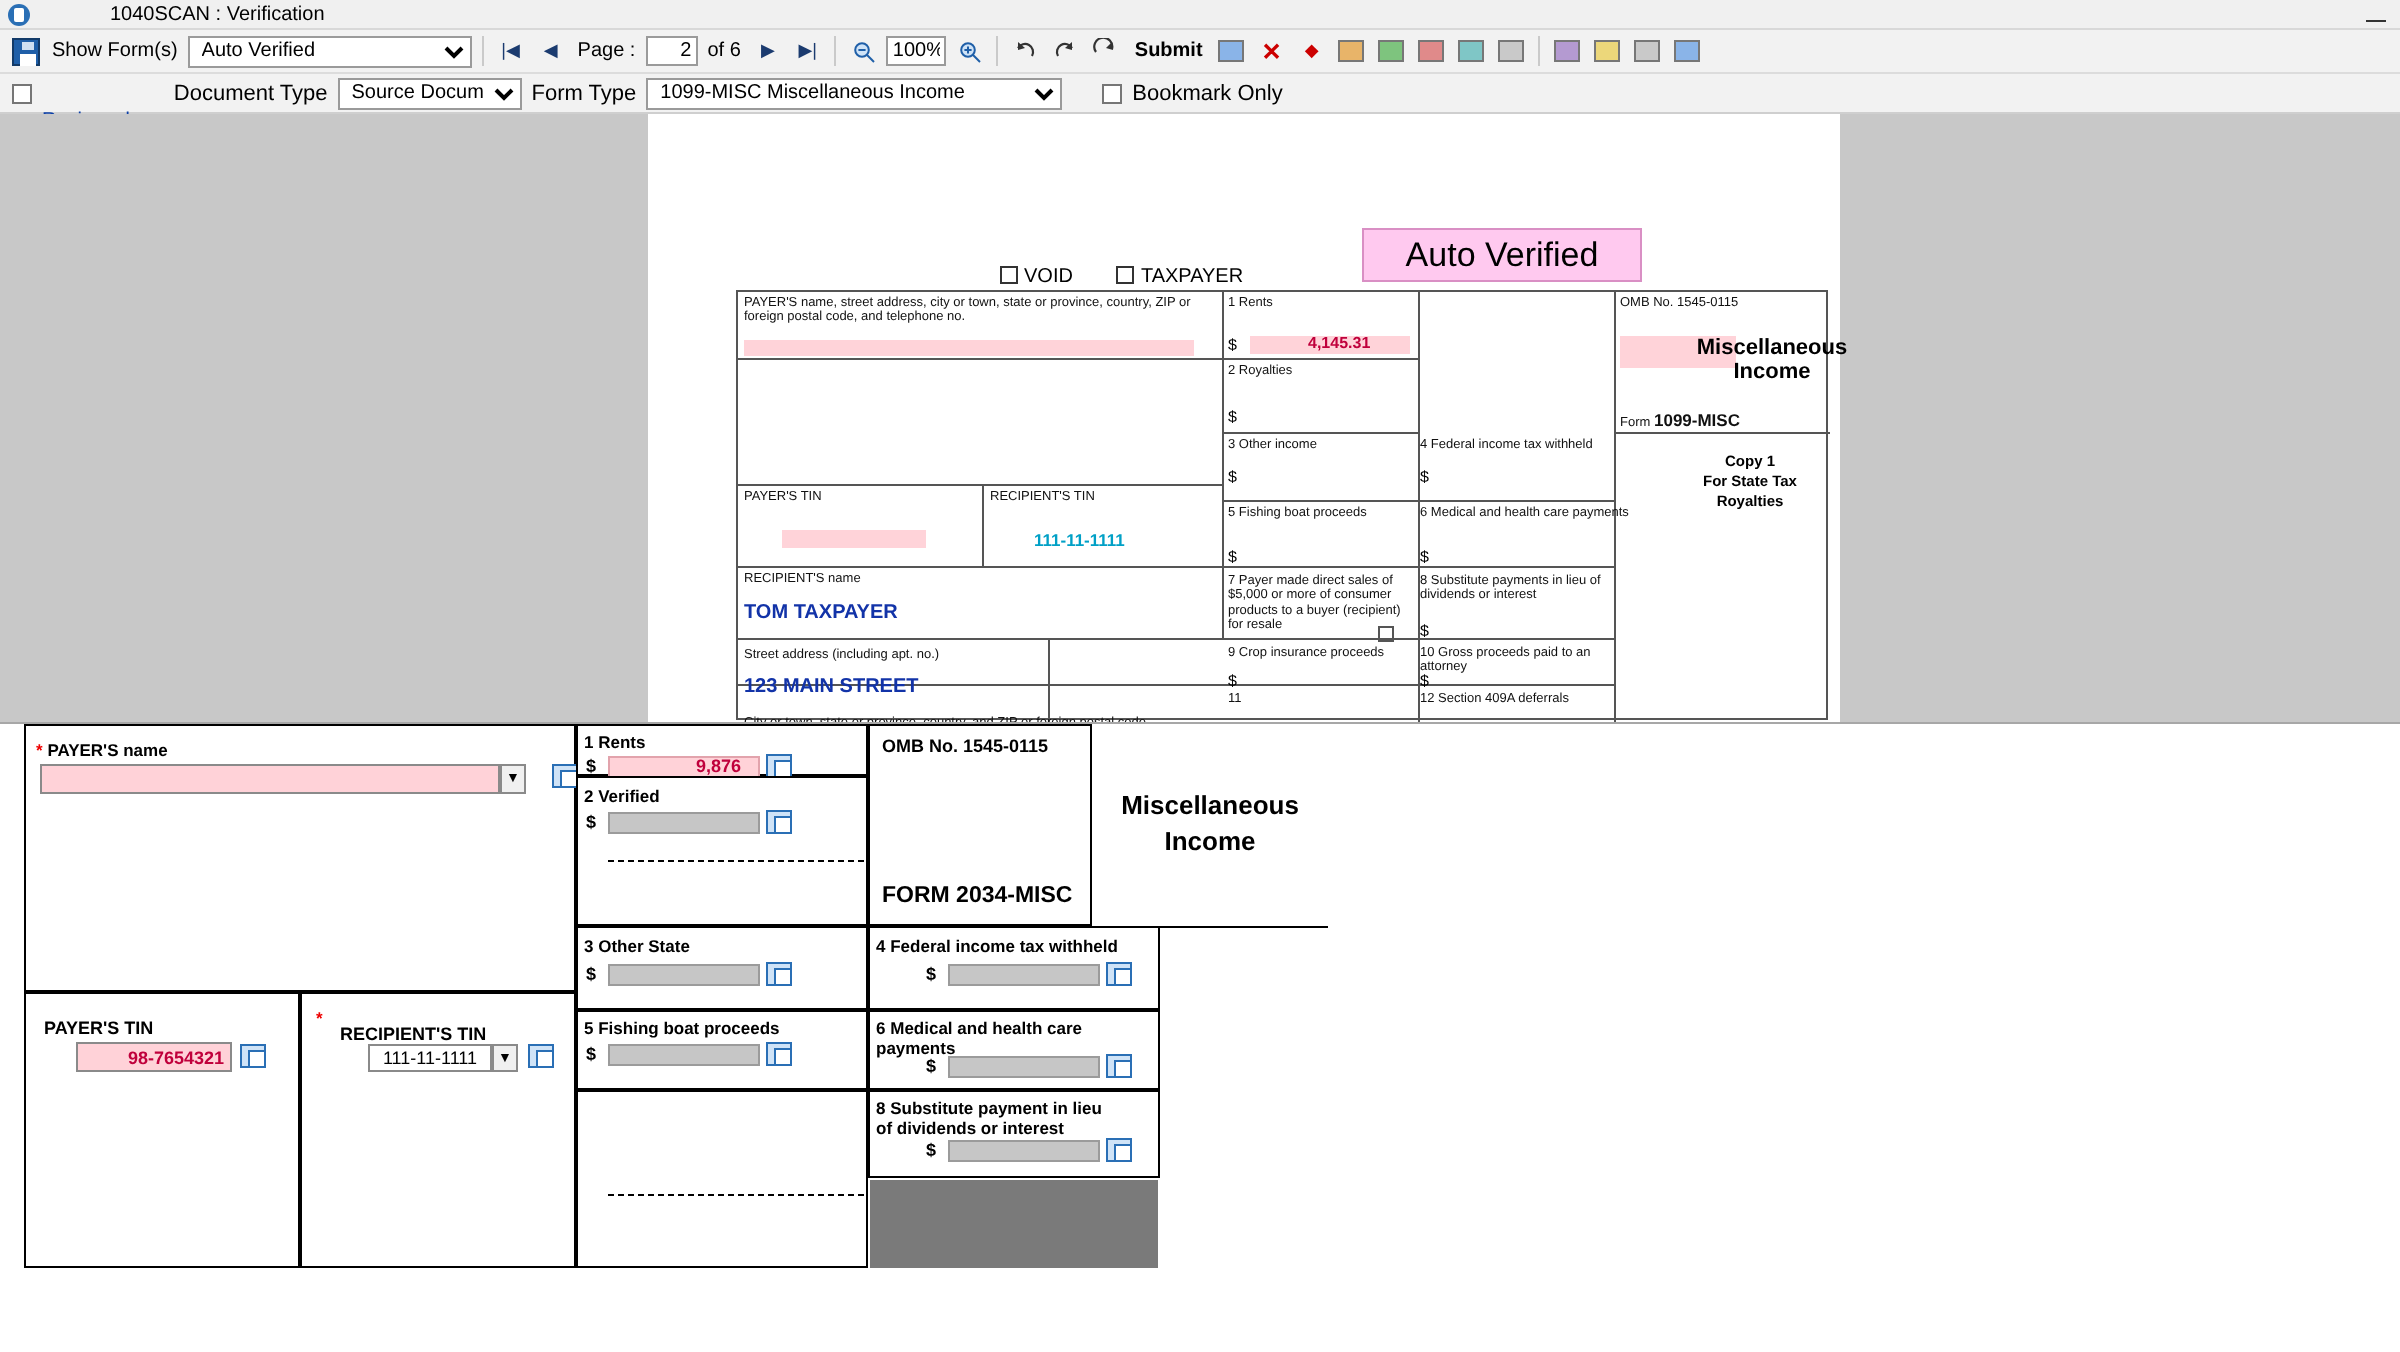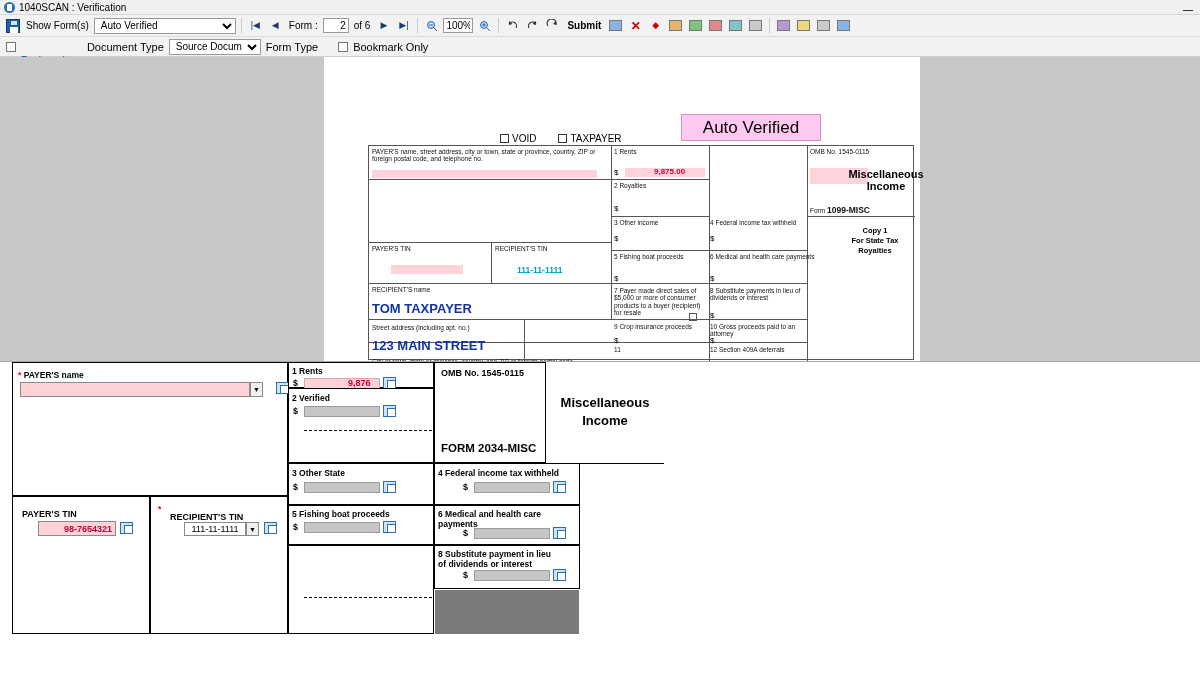--- a/index.html
+++ b/index.html
@@ -7,21 +7,21 @@
   body {
     width:1200px; height:676px; overflow:hidden;
     font-family:"Liberation Sans", sans-serif;
     font-size:11px; color:#000;
     background:#ffffff;
   }
 
   
   .titlebar{
     height:15px; background:#f0f0f0; border-bottom:1px solid #d8d8d8;
-    display:flex; align-items:center; padding:0 4px; position:relative;
+    display:flex; align-items:center; padding:0 4px; position:relative;gap:36px;
   }
   .titlebar .tb-icon{
     width:11px;height:11px;border-radius:50%;
     background:#2a6fb5; margin-right:4px; flex:0 0 auto;
     position:relative;
   }
   .titlebar .tb-icon:after{
     content:""; position:absolute; left:3px; top:2px; width:5px;height:7px;
     background:#fff; border-radius:1px;
   }
@@ -100,21 +100,21 @@
   }
   .voidrow{
     position:absolute; left:176px; top:76px; font-size:10px; display:flex; gap:22px; align-items:center;
   }
   .voidrow .chk2{ width:9px;height:9px;border:1px solid #333; display:inline-block; margin-right:3px; vertical-align:-1px;}
 
   
   .sform{ position:absolute; left:44px; top:88px; width:546px; height:215px; border:1px solid #555; }
   .sf-line{ position:absolute; background:#555; }
   .sf-txt{ position:absolute; font-size:6.5px; line-height:1.15; color:#111; }
-  .sf-val{ position:absolute; font-size:13px; color:#1233a8; font-weight:bold; }
+  .sf-val{ position:absolute; font-size:10px; color:#1233a8; font-weight:bold; }
   .sf-pink{ position:absolute; background:#ffd3d9; }
   .sf-dollar{ position:absolute; font-size:8px; }
   .sf-amt{ position:absolute; font-size:8px; color:#c0003c; font-weight:bold;}
   .sf-big{ position:absolute; font-size:11px; font-weight:bold; text-align:center; }
   .sf-copy{ position:absolute; font-size:7.5px; font-weight:bold; text-align:center; line-height:1.3;}
   .sf-cyan{ position:absolute; font-size:8.5px; color:#00a0c6; font-weight:bold; }
   .sf-cb{ position:absolute; width:8px;height:8px;border:1px solid #555; }
 
   
   .formpane{ position:relative; height:332px; background:#fff; overflow:hidden; }
@@ -171,21 +171,21 @@
   <button class="tbtn">
       <span class="save-ico"></span>
     </button>
   <span class="tlabel">Show Form(s)</span>
   <select class="tb-select" style="width:142px">
     <option>Auto Verified</option>
   </select>
   <span class="sep"></span>
   <button class="tbtn nav-ico">|◀</button>
   <button class="tbtn nav-ico">◀</button>
-  <span class="tlabel">Form :</span>
+  <span class="tlabel">Page :</span>
   <input class="tb-input" style="width: 26px;" value="2">
   <span class="tlabel">of 6</span>
   <button class="tbtn nav-ico">▶</button>
   <button class="tbtn nav-ico">▶|</button>
   <span class="sep"></span>
   <button class="tbtn">
     <svg width="12" height="12" viewBox="0 0 12 12">
         <circle cx="5" cy="5" r="3.4" fill="#cfe3f7" stroke="#1f5fa8"></circle>
         <line x1="7.4" y1="7.4" x2="11" y2="11" stroke="#1f5fa8"></line>
         <line x1="3.2" y1="5" x2="6.8" y2="5" stroke="#1f5fa8"></line>
@@ -261,20 +261,23 @@
 
 <div class="optbar">
   <span class="chk"></span>
   <span class="link">Reviewed</span>
   <span style="width:12px"></span>
   <span>Document Type</span>
   <select class="tb-select" style="width:92px">
     <option>Source Document</option>
   </select>
   <span>Form Type</span>
+  <select class="tb-select" style="width:208px">
+    <option>1099-MISC Miscellaneous Income</option>
+  </select>
   <span style="width:10px"></span>
   <span class="chk"></span>
   <span>Bookmark Only</span>
 </div>
 
 <div class="viewer">
   <div class="gray-l"></div>
   <div class="gray-r"></div>
 
   <div class="scan">
@@ -315,21 +318,21 @@
 
       <div class="sf-txt" style="left:3px;top:140px;">RECIPIENT'S name</div>
       <div class="sf-val" style="left:3px;top:155px;">TOM TAXPAYER</div>
       <div class="sf-txt" style="left:3px;top:178px;">Street address (including apt. no.)</div>
       <div class="sf-val" style="left:3px;top:192px;">123 MAIN STREET</div>
       <div class="sf-txt" style="left:3px;top:212px;">City or town, state or province, country, and ZIP or foreign postal code</div>
 
       <div class="sf-txt" style="left:245px;top:2px;">1 Rents</div>
       <div class="sf-dollar" style="left:245px;top:22px;">$</div>
       <div class="sf-pink" style="left:256px;top:22px;width:80px;height:9px;"></div>
-      <div class="sf-amt" style="left:285px;top:21px;">9,875.00</div>
+      <div class="sf-amt" style="left:285px;top:21px;">4,145.31</div>
 
       <div class="sf-txt" style="left:245px;top:36px;">2 Royalties</div>
       <div class="sf-dollar" style="left:245px;top:58px;">$</div>
 
       <div class="sf-txt" style="left:245px;top:73px;">3 Other income</div>
       <div class="sf-dollar" style="left:245px;top:88px;">$</div>
       <div class="sf-txt" style="left:341px;top:73px;">4 Federal income tax withheld</div>
       <div class="sf-dollar" style="left:341px;top:88px;">$</div>
 
       <div class="sf-txt" style="left:245px;top:107px;">5 Fishing boat proceeds</div>

